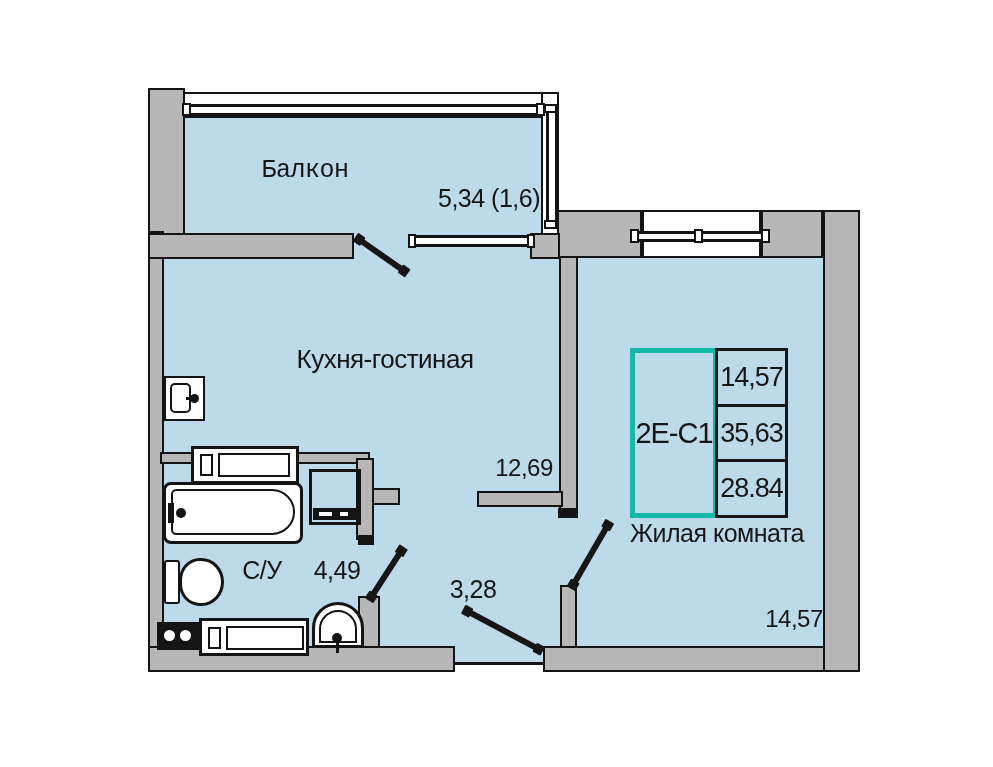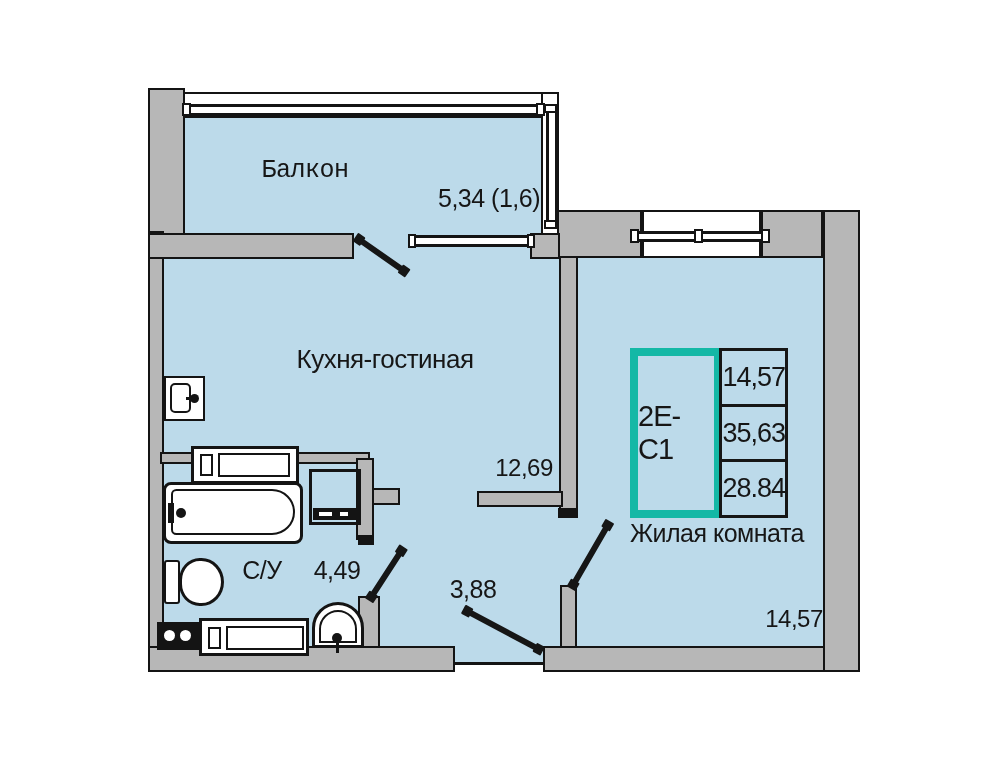--- a/index.html
+++ b/index.html
@@ -16,21 +16,21 @@
   .wsq{background:#ffffff;border:2px solid #141414;}
   .tick{background:#141414;}
   .leaf{height:6px;background:#161616;transform-origin:0 50%;border-radius:2px;}
   .leaf::before,.leaf::after{content:'';position:absolute;top:-2px;width:9px;height:10px;background:#161616;border-radius:1px;}
   .leaf::before{left:-2px;}
   .leaf::after{right:-2px;}
   .fix{background:#ffffff;border:3px solid #141414;}
   .fix-thin{background:#ffffff;border:2px solid #141414;}
   .lbl{position:absolute;transform:translate(-50%,-50%);font-weight:500;white-space:nowrap;letter-spacing:-0.5px;}
   .spec-table{position:absolute;display:flex;}
-  .spec-left{width:78px;border:8px solid #14b8a6;display:flex;align-items:center;justify-content:center;
+  .spec-left{width:78px;border:5px solid #14b8a6;display:flex;align-items:center;justify-content:center;
     font-size:29px;font-weight:500;letter-spacing:-1px;}
   .spec-rows{flex:1;display:flex;flex-direction:column;margin-left:-3px;}
   .spec-row{flex:1;border:3px solid #161616;display:flex;align-items:center;justify-content:center;
     font-size:27px;font-weight:500;letter-spacing:-1px;}
   .spec-row + .spec-row{margin-top:-3px;}
 </style>
 </head>
 <body>
 
 <div class="canvas">
@@ -138,18 +138,18 @@
 
   <div class="lbl" style="left:305px;top:170px;font-size:25px;font-family:Liberation Mono, monospace;">Балкон</div>
   <div class="lbl" style="left:489px;top:198px;font-size:25px;">5,34 (1,6)</div>
 
   <div class="lbl" style="left:370px;top:359px;font-size:26px;margin-left:15px;">Кухня-гостиная</div>
   <div class="lbl" style="left:524px;top:468px;font-size:24px;">12,69</div>
 
   <div class="lbl" style="left:262px;top:570px;font-size:25px;">С/У</div>
   <div class="lbl" style="left:337px;top:570px;font-size:25px;">4,49</div>
 
-  <div class="lbl" style="left:473px;top:589px;font-size:25px;">3,88</div>
+  <div class="lbl" style="left:473px;top:589px;font-size:25px;">3,28</div>
 
   <div class="lbl" style="left:717px;top:533px;font-size:25px;">Жилая комната</div>
   <div class="lbl" style="left:794px;top:619px;font-size:24px;">14,57</div>
 
 </div>
 
 </body></html>

